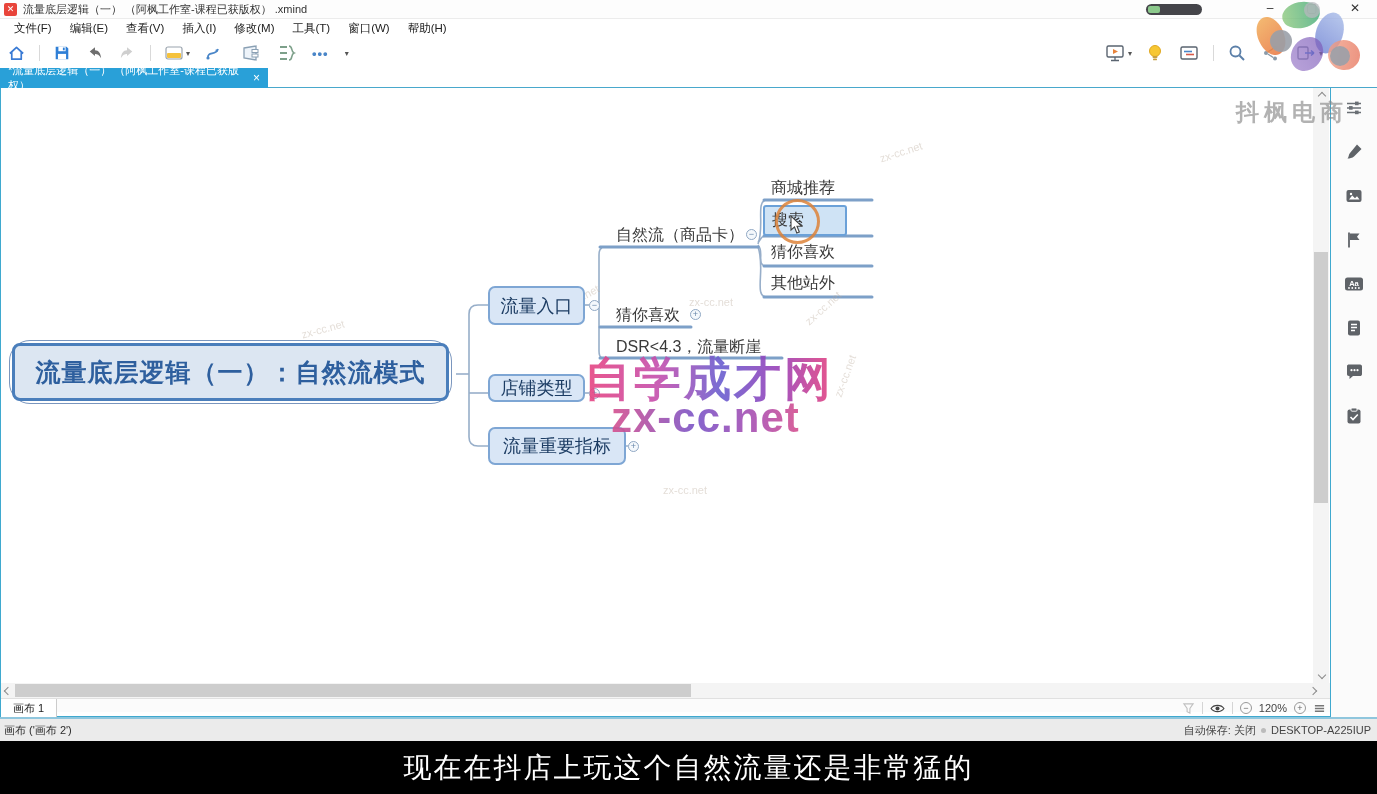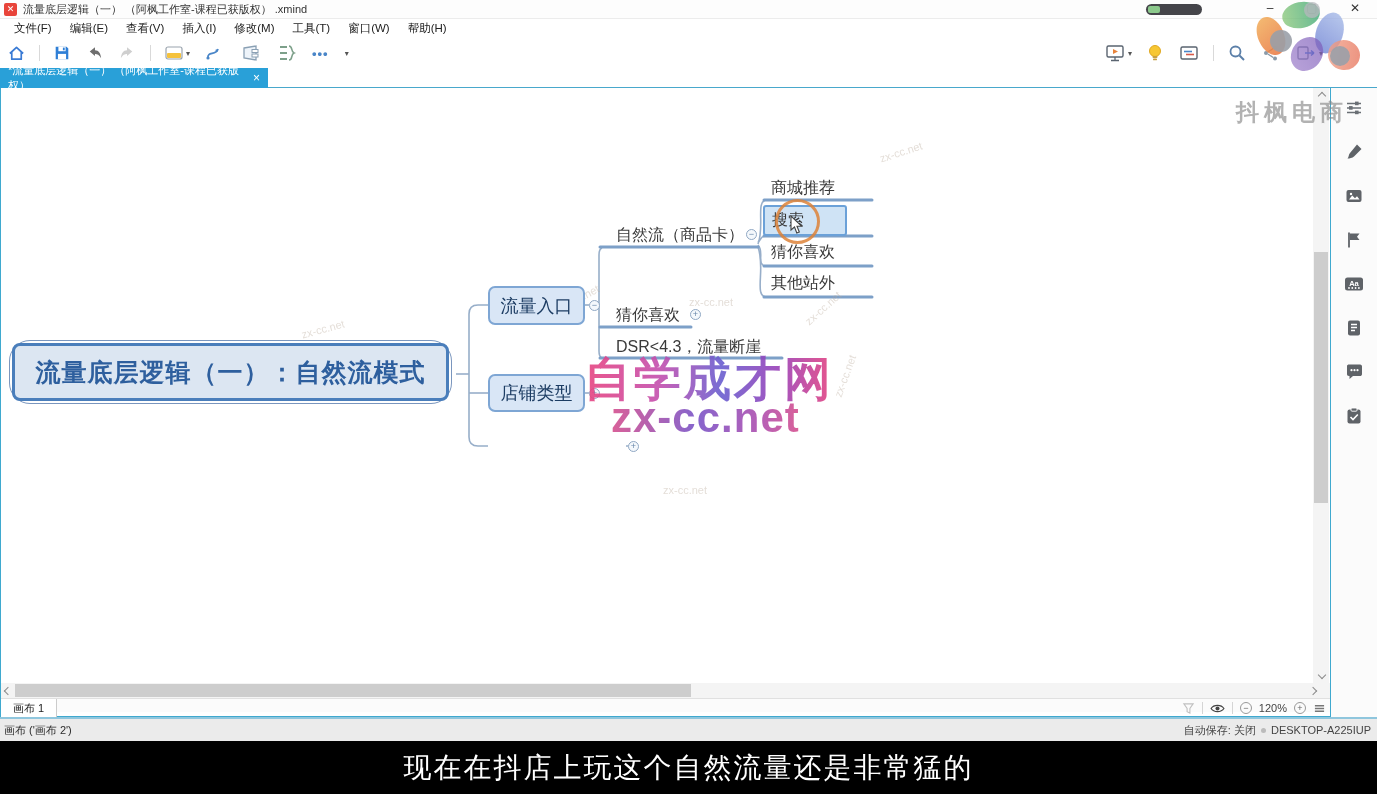--- a/index.html
+++ b/index.html
@@ -269,21 +269,22 @@
         <div class="wm-scatter" style="left:800px;top:214px;transform:rotate(-42deg);">zx-cc.net</div>
         <div class="wm-scatter" style="left:822px;top:282px;transform:rotate(-70deg);">zx-cc.net</div>
         <div class="wm-scatter" style="left:662px;top:396px;">zx-cc.net</div>
         <div class="wm-scatter" style="left:878px;top:58px;transform:rotate(-18deg);">zx-cc.net</div>
 
         <div class="central-outer">
           <div class="central-inner">流量底层逻辑（一）：自然流模式</div>
         </div>
 
         <div class="l1box" style="left:487px;top:198px;width:97px;height:39px;">流量入口</div>
-        <div class="l1box" style="left:487px;top:286px;width:97px;height:38px;">店铺类型</div>
+        <div class="l1box" style="left:487px;top:286px;width:97px;height:28px;">店铺类型</div>
+        <div class="l1box" style="left:487px;top:339px;width:138px;height:38px;">流量重要指标</div>
 
         <div class="handle" style="left:588px;top:212px;">−</div>
         <div class="handle" style="left:588px;top:300px;">+</div>
         <div class="handle" style="left:627px;top:353px;">+</div>
         <div class="handle" style="left:689px;top:221px;">+</div>
         <div class="handle" style="left:745px;top:141px;">−</div>
 
         <div class="linetopic" style="left:615px;top:137px;">自然流（商品卡）</div>
         <div class="linetopic" style="left:615px;top:217px;">猜你喜欢</div>
         <div class="linetopic" style="left:615px;top:249px;">DSR&lt;4.3，流量断崖</div>

